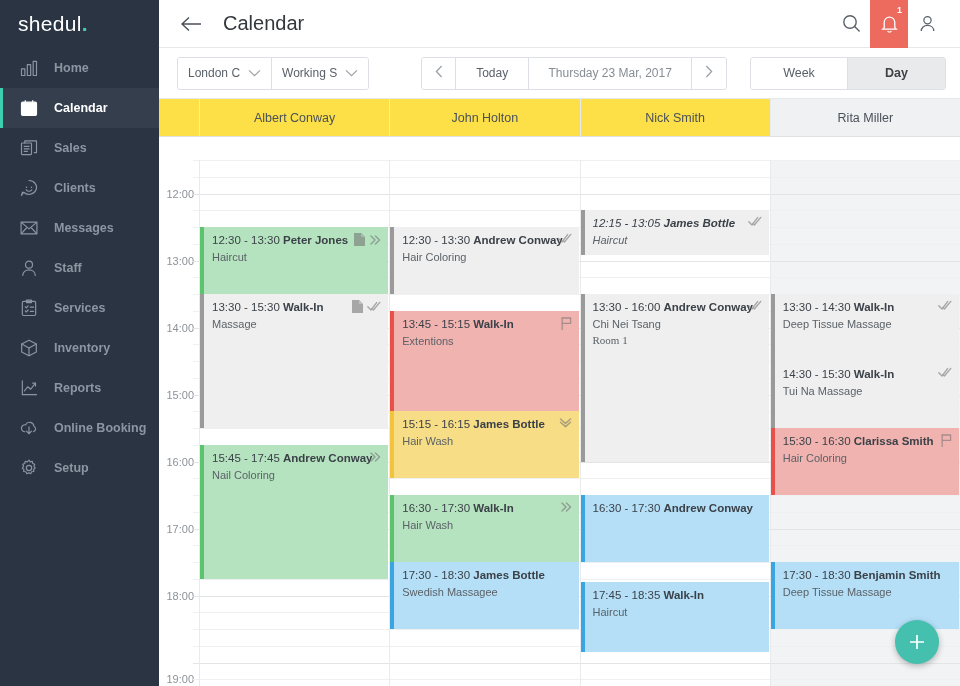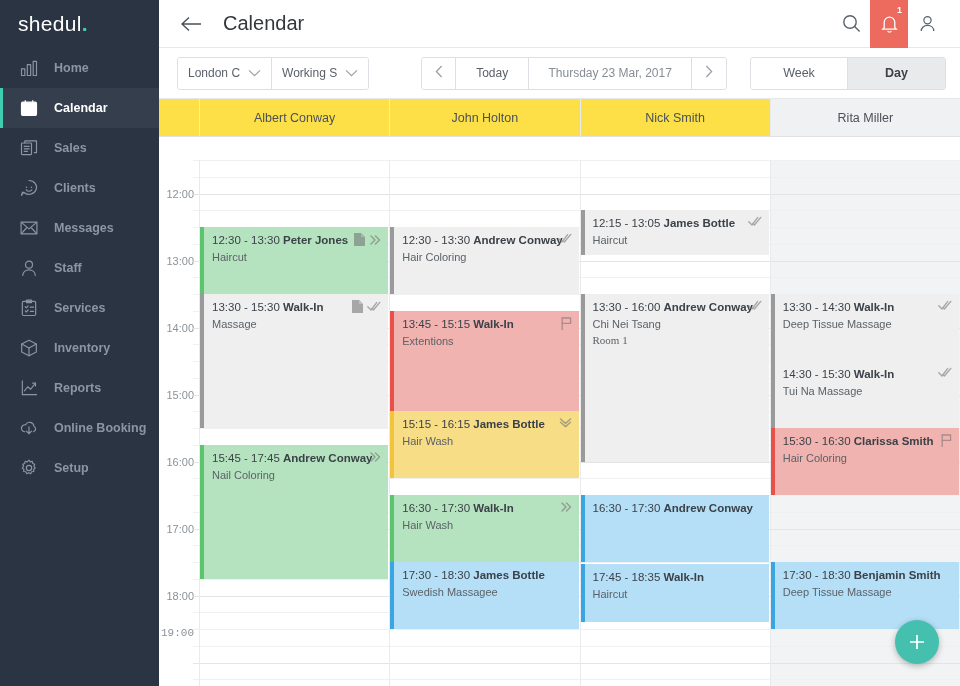--- a/index.html
+++ b/index.html
@@ -398,21 +398,21 @@
     <div id="cal-body">
       <div id="grid">
         <div id="gutter">
             <div class="gutter-label" style="top: 33.5px;">12:00</div>
             <div class="gutter-label" style="top: 100.5px;">13:00</div>
             <div class="gutter-label" style="top: 167.5px;">14:00</div>
             <div class="gutter-label" style="top: 234.5px;">15:00</div>
             <div class="gutter-label" style="top: 301.5px;">16:00</div>
             <div class="gutter-label" style="top: 368.5px;">17:00</div>
             <div class="gutter-label" style="top: 435.5px;">18:00</div>
-            <div class="gutter-label" style="top: 473px; font-family: Liberation Mono, monospace;">19:00</div>
+            <div class="gutter-label" style="top: 519px;">19:00</div>
             <div class="hline" style="top: 0px;"></div>
             <div class="hline" style="top: 16.75px;"></div>
             <div class="hline hour" style="top: 33.5px;"></div>
             <div class="hline" style="top: 50.25px;"></div>
             <div class="hline" style="top: 67px;"></div>
             <div class="hline" style="top: 83.75px;"></div>
             <div class="hline hour" style="top: 100.5px;"></div>
             <div class="hline" style="top: 117.25px;"></div>
             <div class="hline" style="top: 134px;"></div>
             <div class="hline" style="top: 150.75px;"></div>
@@ -637,21 +637,21 @@
             <div class="hline" style="top: 385.25px;"></div>
             <div class="hline" style="top: 402px;"></div>
             <div class="hline" style="top: 418.75px;"></div>
             <div class="hline hour" style="top: 435.5px;"></div>
             <div class="hline" style="top: 452.25px;"></div>
             <div class="hline" style="top: 469px;"></div>
             <div class="hline" style="top: 485.75px;"></div>
             <div class="hline hour" style="top: 502.5px;"></div>
             <div class="hline" style="top: 519.25px;"></div>
             <div class="hline" style="top: 536px;"></div>
-            <div class="appt gray" style="top: 50.25px; height: 45px;">
+            <div class="appt gray" style="top: 50.25px; height: 45px; font-style: italic;">
               <div class="line1"><span>12:15 - 13:05</span> <span class="who">James Bottle</span></div>
               <div class="line2">Haircut</div>
               <div class="icons">
                 <span>
                   <svg width="14" height="11" viewBox="0 0 14 11" fill="none" stroke="#6d6d6d" stroke-width="1.4" stroke-linecap="round" stroke-linejoin="round">
                     <path d="M0.8 5.8 L4 9 L9.6 1.6"></path>
                     <path d="M5 7.6 L6.4 9 L12.8 1.4"></path>
                   </svg>
                 </span>
               </div>
@@ -665,21 +665,21 @@
                   <svg width="14" height="11" viewBox="0 0 14 11" fill="none" stroke="#6d6d6d" stroke-width="1.4" stroke-linecap="round" stroke-linejoin="round">
                     <path d="M0.8 5.8 L4 9 L9.6 1.6"></path>
                     <path d="M5 7.6 L6.4 9 L12.8 1.4"></path>
                   </svg>
                 </span>
               </div>
             </div>
             <div class="appt blue" style="top: 335px; height: 67px;">
               <div class="line1"><span>16:30 - 17:30</span> <span class="who">Andrew Conway</span></div>
             </div>
-            <div class="appt blue" style="top: 404px; height: 58px;">
+            <div class="appt blue" style="top: 422px; height: 70px;">
               <div class="line1"><span>17:45 - 18:35</span> <span class="who">Walk-In</span></div>
               <div class="line2">Haircut</div>
             </div>
           </div>
           <div class="daycol shaded">
             <div class="hline" style="top: 0px;"></div>
             <div class="hline" style="top: 16.75px;"></div>
             <div class="hline hour" style="top: 33.5px;"></div>
             <div class="hline" style="top: 50.25px;"></div>
             <div class="hline" style="top: 67px;"></div>

